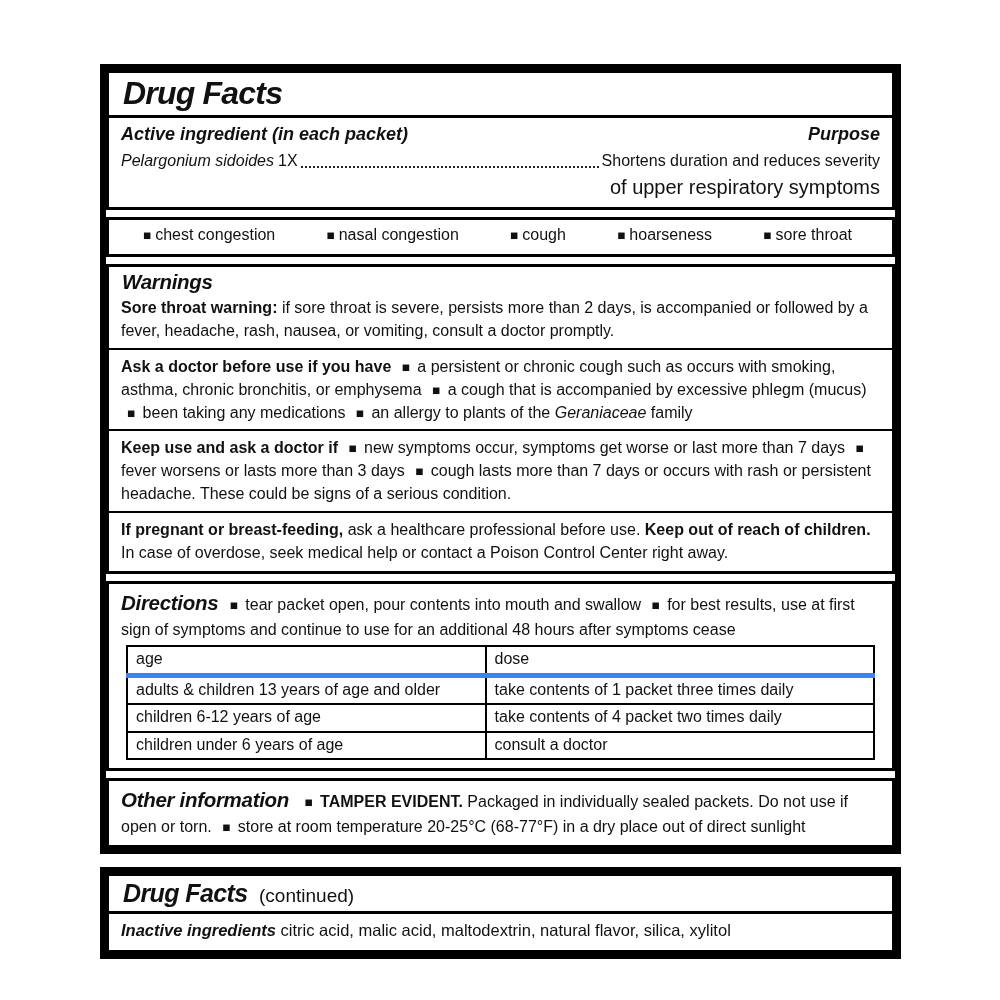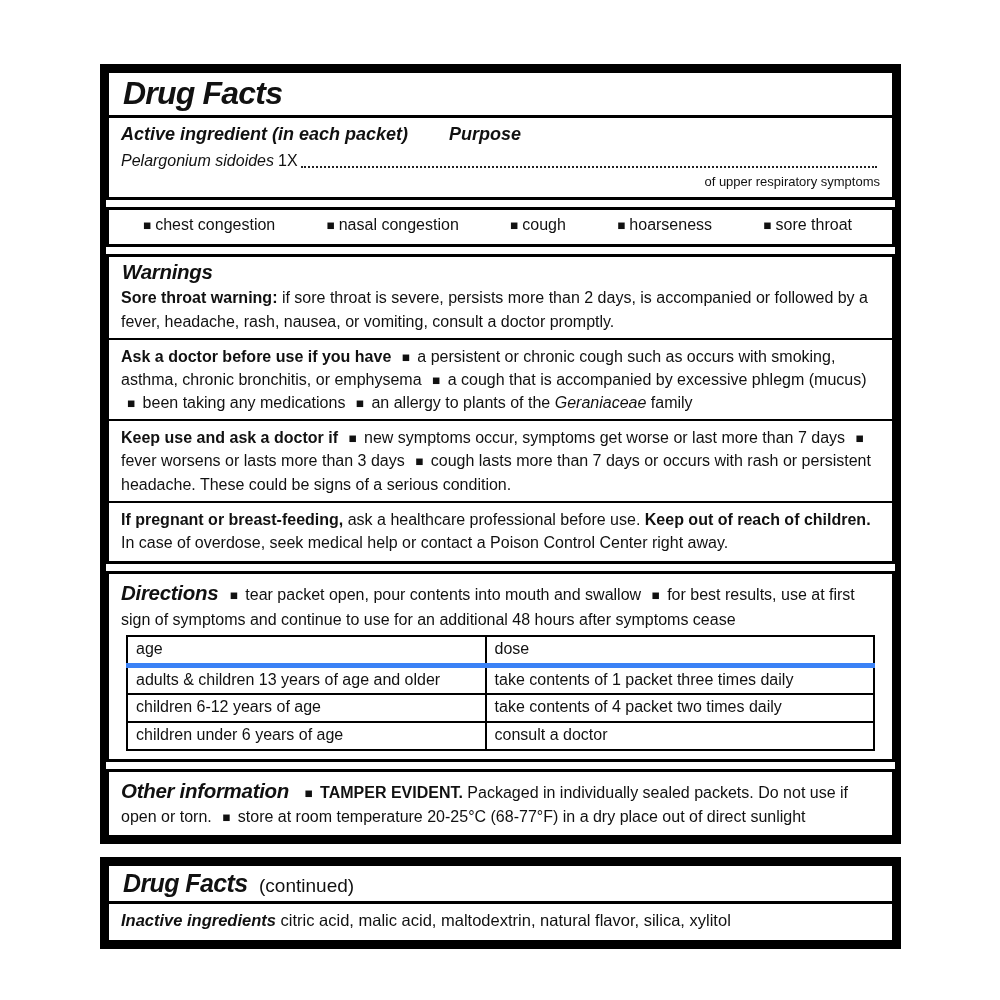--- a/index.html
+++ b/index.html
@@ -25,29 +25,29 @@
   }
   .box + .box { margin-top: 7px; }
 
   .df-title {
     font-size: 32px; font-weight: bold; font-style: italic;
     letter-spacing: -0.8px; padding: 1px 0 4px 2px; line-height: 1.1;
   }
   .title-rule { border-top: 3px solid #000; margin: 0 -12px; }
 
   .ai-header {
-    display: flex; 
+    display: flex; justify-content: space-between;
     font-weight: bold; font-style: italic; font-size: 18px;
-    margin-top: 5px; line-height: 1.3; gap: 41px;
+    margin-top: 5px; line-height: 1.3;
   }
   .leader-row { display: flex; align-items: flex-end; font-size: 16px; margin-top: 3px; line-height: 1.4; }
   .leader-row .name { font-style: italic; white-space: nowrap; }
   .leader-row .strength { white-space: nowrap; margin-left: 4px; }
   .leader { flex: 1; border-bottom: 2px dotted #222; margin: 0 3px 4px; min-width: 30px; }
-  .right-line { text-align: right; font-size: 13px; margin-top: 1px; line-height: 1.4; }
+  .right-line { text-align: right; font-size: 20px; margin-top: 1px; line-height: 1.4; }
 
   .para { margin: 2px 0 1px; font-size: 16px; line-height: 1.45; }
   .sec-heading {
     font-weight: bold; font-style: italic; font-size: 20.5px;
     letter-spacing: -0.3px; margin-right: 5px;
   }
   .heading-line { font-weight: bold; font-style: italic; font-size: 20.5px; letter-spacing: -0.3px; margin: 1px 1px 2px; }
   .lbl { font-weight: bold; }
   .ital { font-style: italic; }
   .sq { font-size: 13.5px; margin: 0 3px 0 6px; }
@@ -81,20 +81,21 @@
       <div class="df-title">Drug Facts</div>
       <div class="title-rule"></div>
       <div class="ai-header">
         <span>Active ingredient (in each packet)</span>
         <span>Purpose</span>
       </div>
       <div class="leader-row">
         <span class="name">Pelargonium sidoides</span>
         <span class="strength">1X</span>
         <span class="leader"></span>
+        <span>Shortens duration and reduces severity</span>
       </div>
       <div class="right-line">of upper respiratory symptoms</div>
     </div>
 
     <div class="box">
       <div class="uses-row">
         <span class="uses-item"><span class="sq">■</span><span>chest congestion</span></span>
         <span class="uses-item"><span class="sq">■</span><span>nasal congestion</span></span>
         <span class="uses-item"><span class="sq">■</span><span>cough</span></span>
         <span class="uses-item"><span class="sq">■</span><span>hoarseness</span></span>

